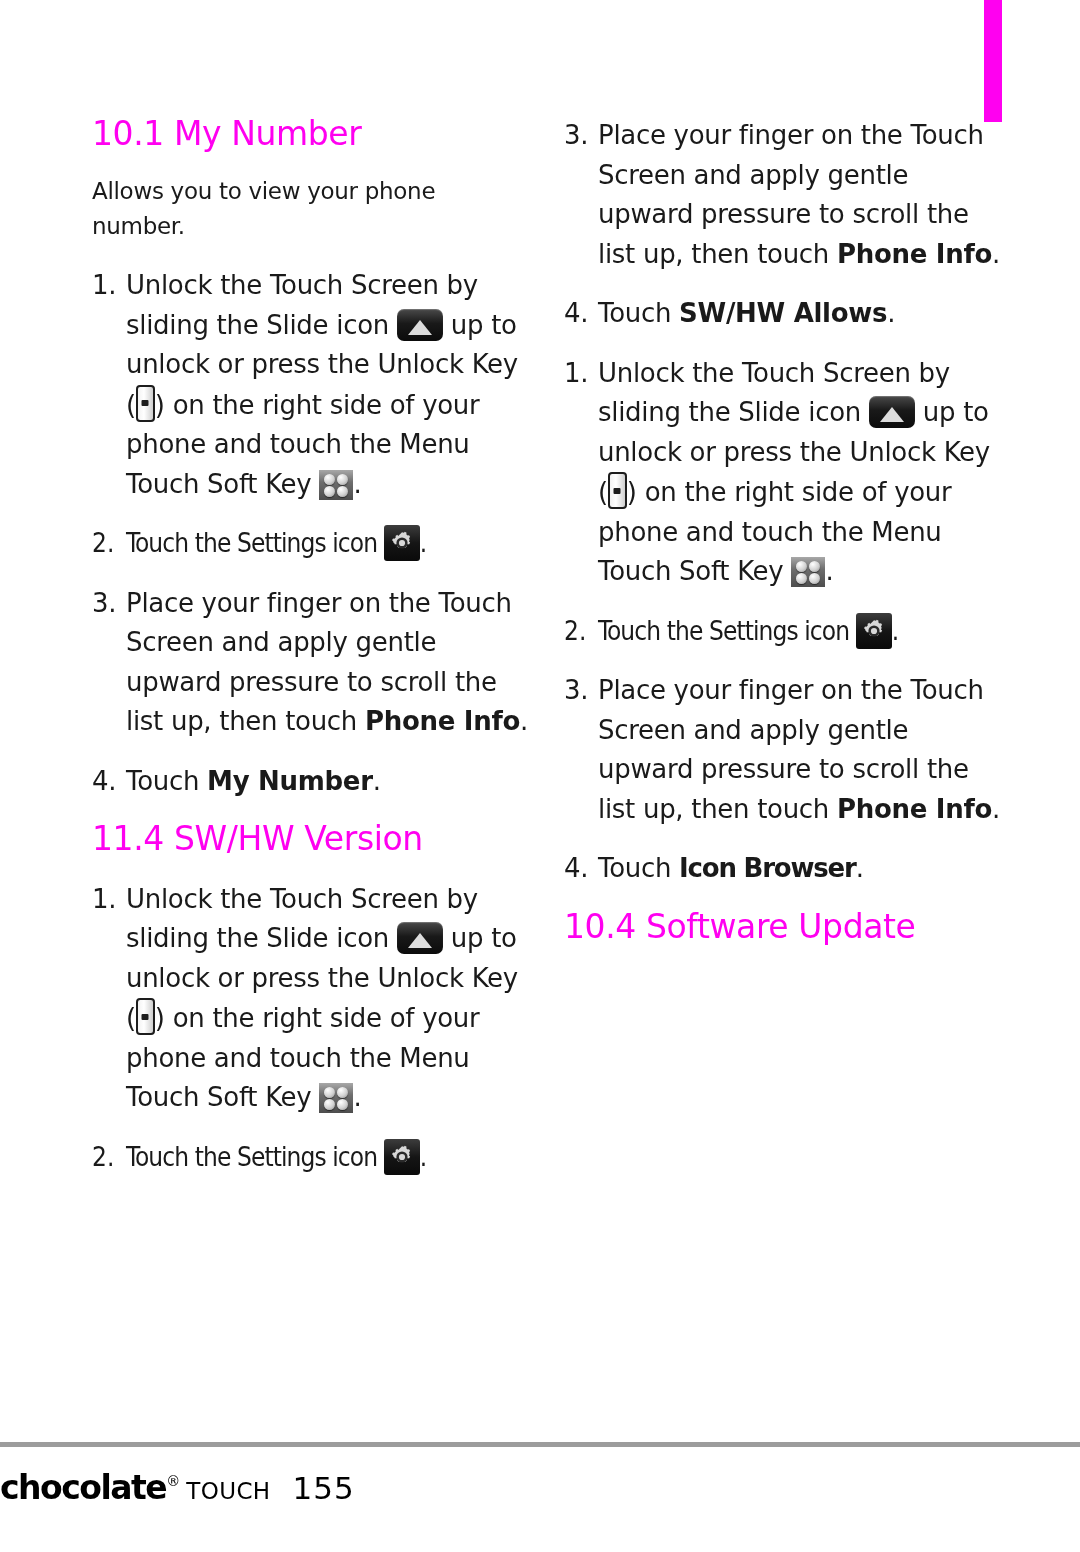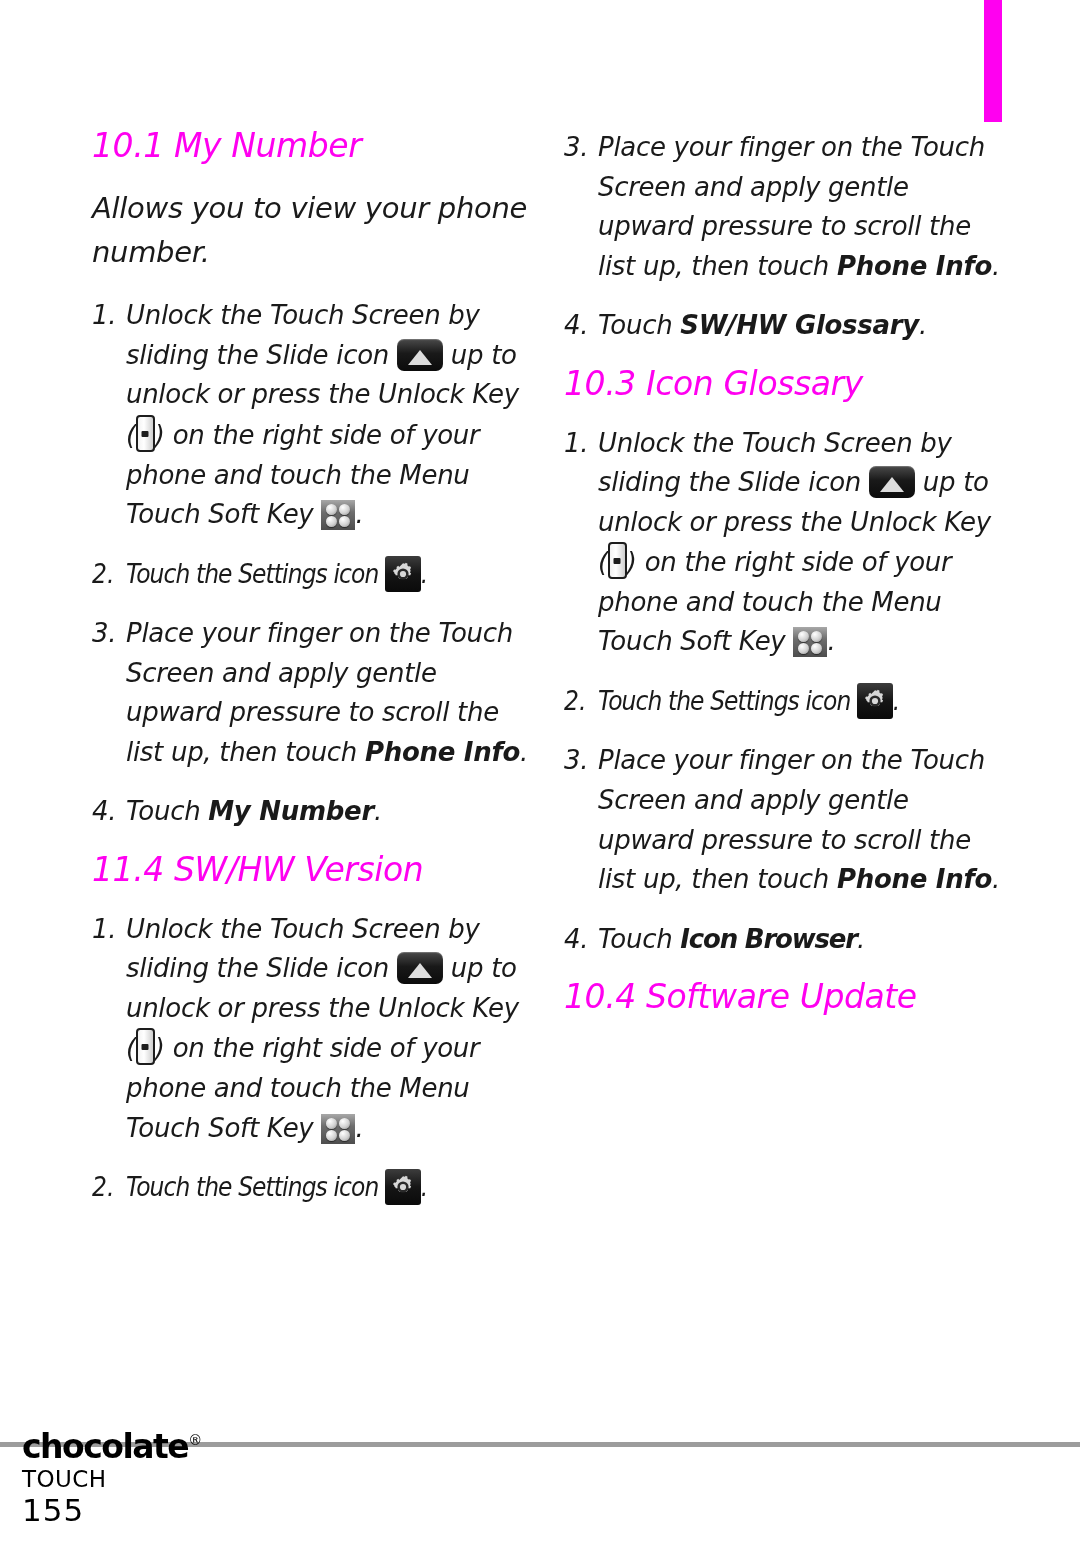--- a/index.html
+++ b/index.html
@@ -29,25 +29,24 @@
   .page {
     position: absolute;
     left: 0; top: 0;
     width: 1080px;
     height: 1552px;
   }
 
   .columns {
     position: absolute;
     left: 0;
-    top: 128px;
+    top: 116px;
     width: 1080px;
     display: flex;
     align-items: flex-start;
-    font-style: italic;
   }
   .col {
     width: 440px;
   }
   .col-left  { margin-left: 92px; }
   .col-right { margin-left: 32px; }
 
   h2.section-heading {
     color: #ff00f0;
     font-family: "DejaVu Sans", sans-serif;
@@ -55,21 +54,21 @@
     font-weight: 400;
     letter-spacing: -0.4px;
     margin: 0 0 22px 0;
     line-height: 1.1;
     white-space: nowrap;
   }
   .mt-head { margin-top: 30px; }
 
   p.body-text {
     font-family: "DejaVu Sans", sans-serif;
-    font-size: 29px;
+    font-size: 23px;
     line-height: 1.52;
     margin: 0 0 22px 0;
     font-weight: 400;
     letter-spacing: -0.3px;
   }
 
   ol.steps {
     margin: 0;
     padding: 0;
     list-style: none;
@@ -181,24 +180,22 @@
     background: #9c9c9c;
   }
   .footer {
     position: absolute;
     left: 0;
     top: 1468px;
     width: 1080px;
     height: 60px;
     display: flex;
     align-items: baseline;
-    justify-content: flex-end;
     padding-right: 86px;
     box-sizing: border-box;
-    flex-direction: column;
   }
   .brand {
     font-family: "DejaVu Sans", sans-serif;
     font-size: 33px;
     font-weight: 700;
     letter-spacing: -1.5px;
     color: #000;
   }
   .brand-reg {
     font-size: 14px;
@@ -295,25 +292,24 @@
 
     </div>
 
     <div class="col col-right">
 
       <ol class="steps">
         <li class="step">
           <span class="num">3.</span><span>Place your finger on the Touch Screen and apply gentle upward pressure to scroll the list up, then touch </span><span class="b">Phone Info</span><span>.</span>
         </li>
         <li class="step">
-          <span class="num">4.</span><span>Touch </span><span class="b">SW/HW Glossary</span><span>.</span>
+          <span class="num">4.</span><span>Touch </span><span class="b">SW/HW Allows</span><span>.</span>
         </li>
       </ol>
 
-      <h2 class="section-heading mt-head">10.3 Icon Glossary</h2>
 
 
       <ol class="steps">
         <li class="step">
           <span class="num">1.</span><span>Unlock the Touch Screen by sliding the Slide icon</span>
           <span class="ico ico-slide"></span>
           <span>up to unlock or press the Unlock Key (</span><span class="ico ico-key"></span><span>) on the right side of your phone and touch the Menu Touch Soft Key</span>
           <span class="ico ico-menu"><i></i><i></i><i></i><i></i></span><span>.</span>
         </li>
 

